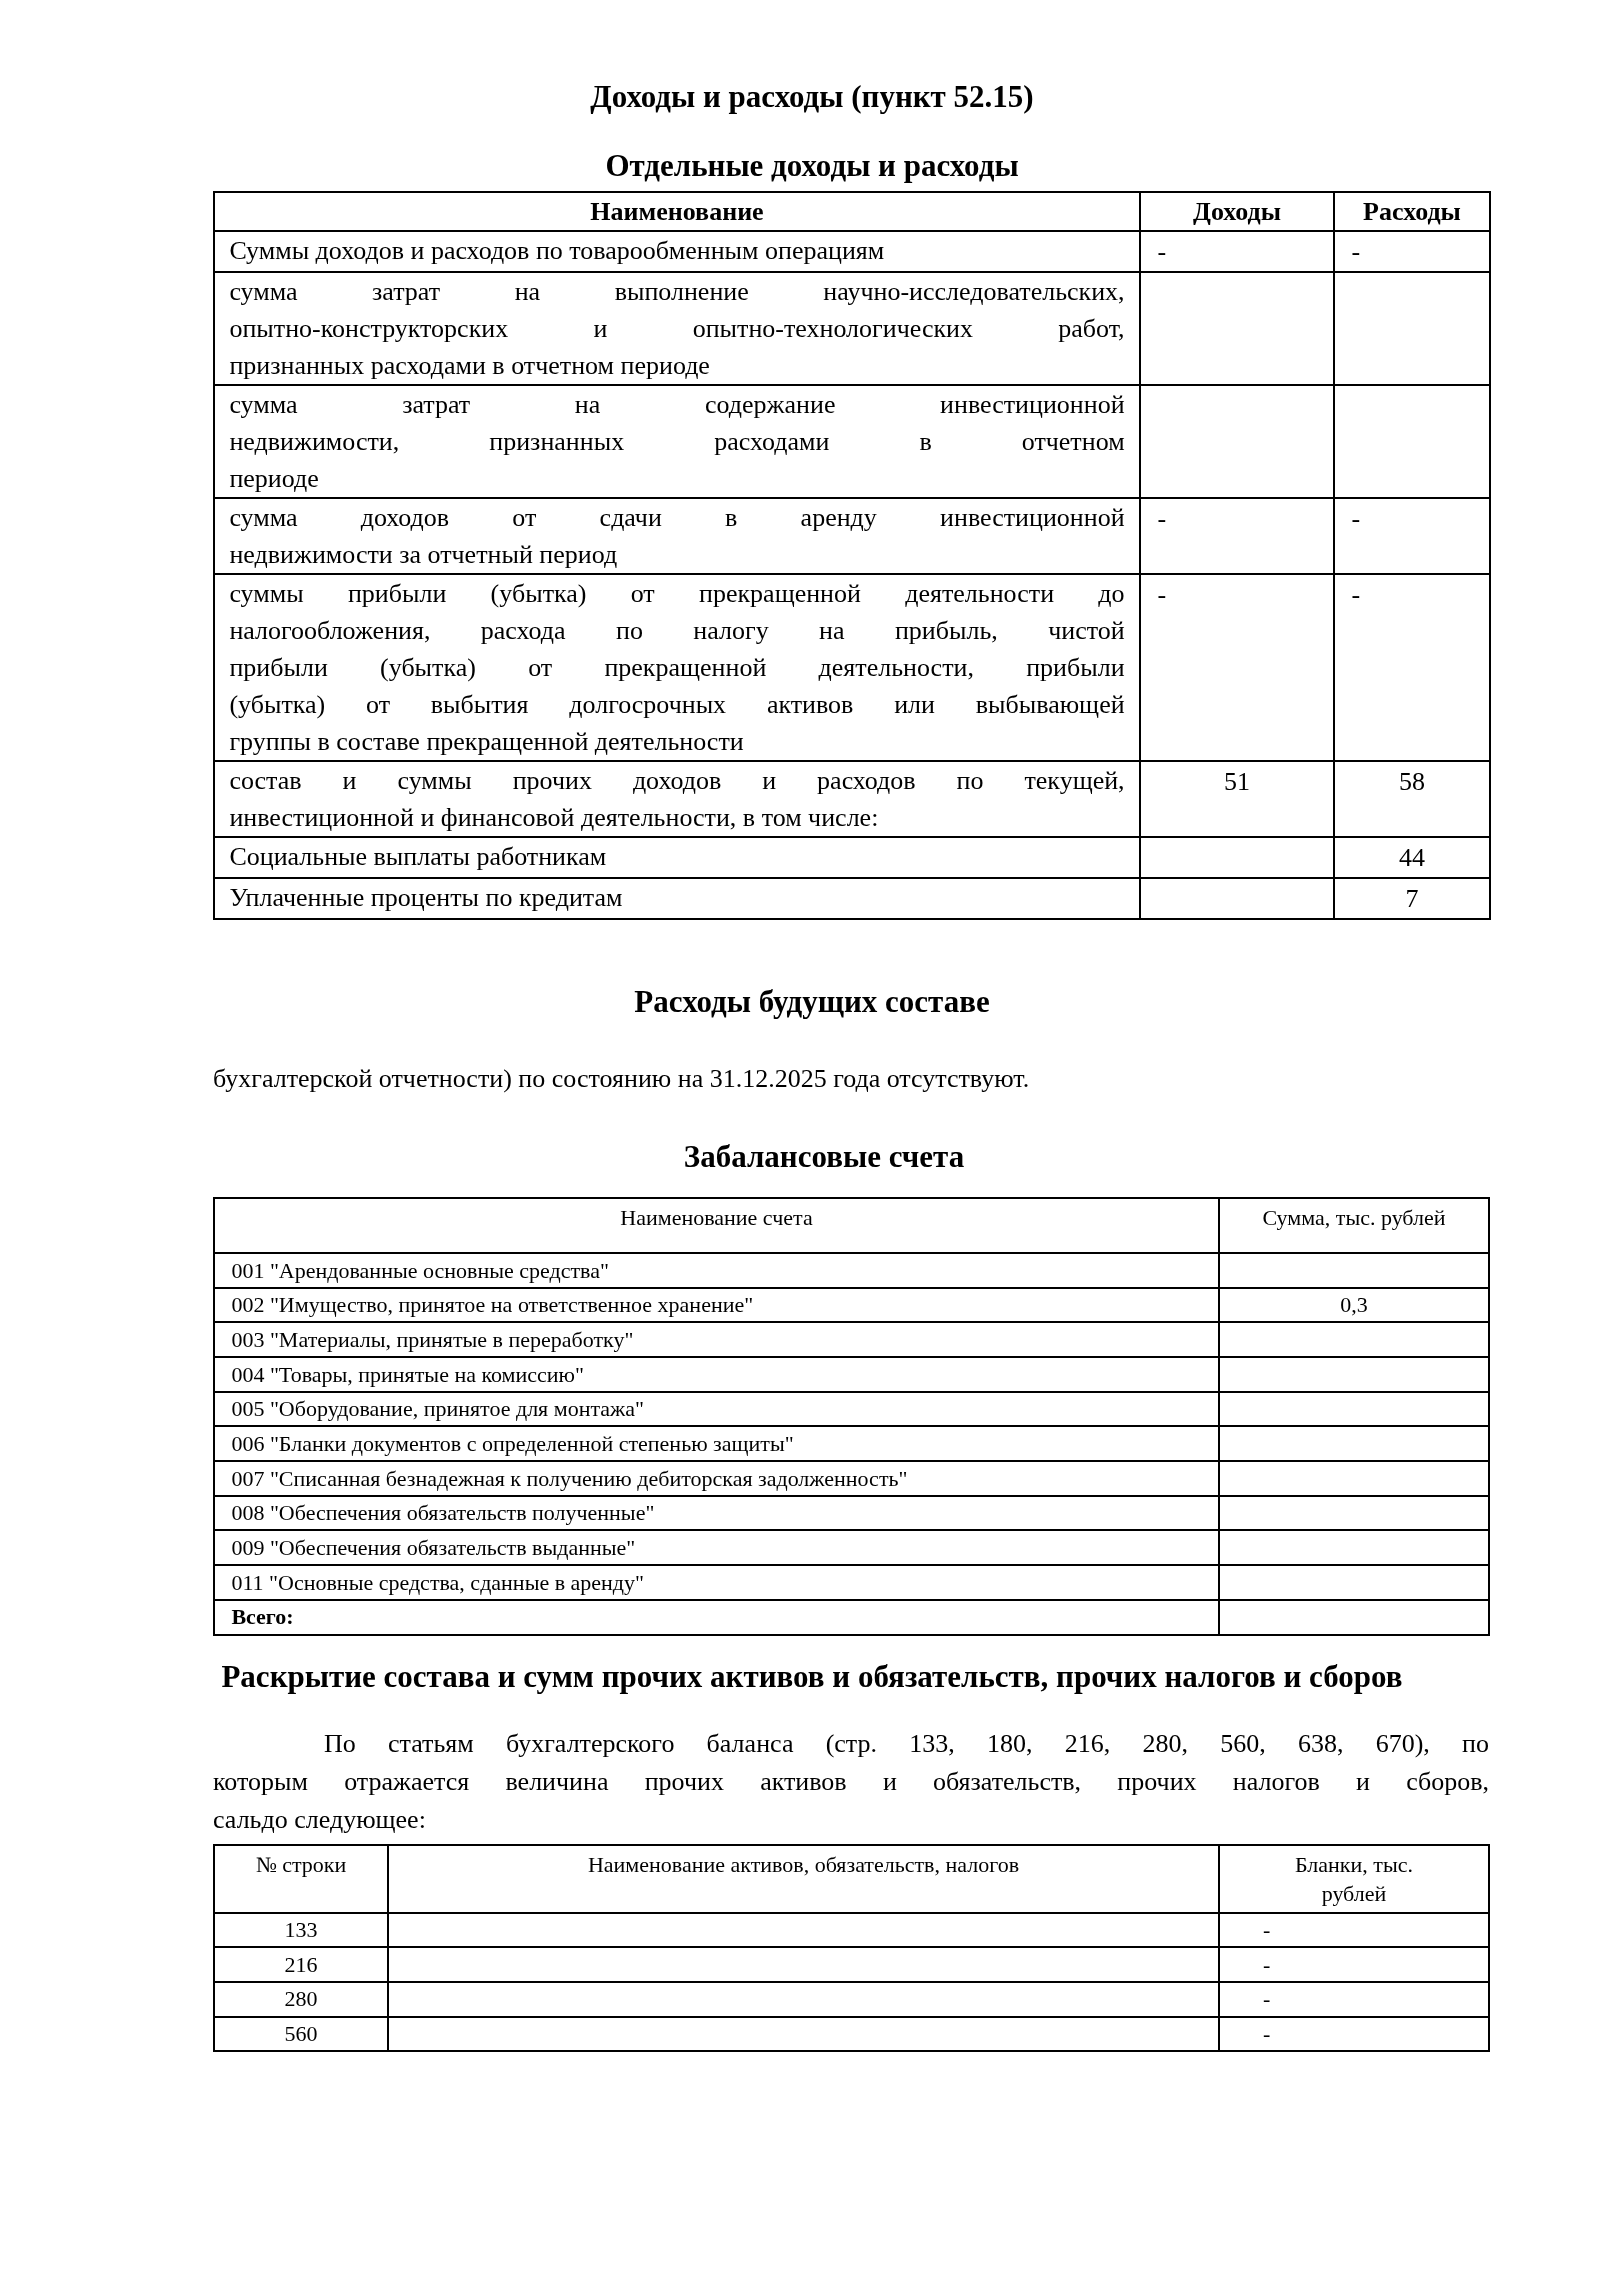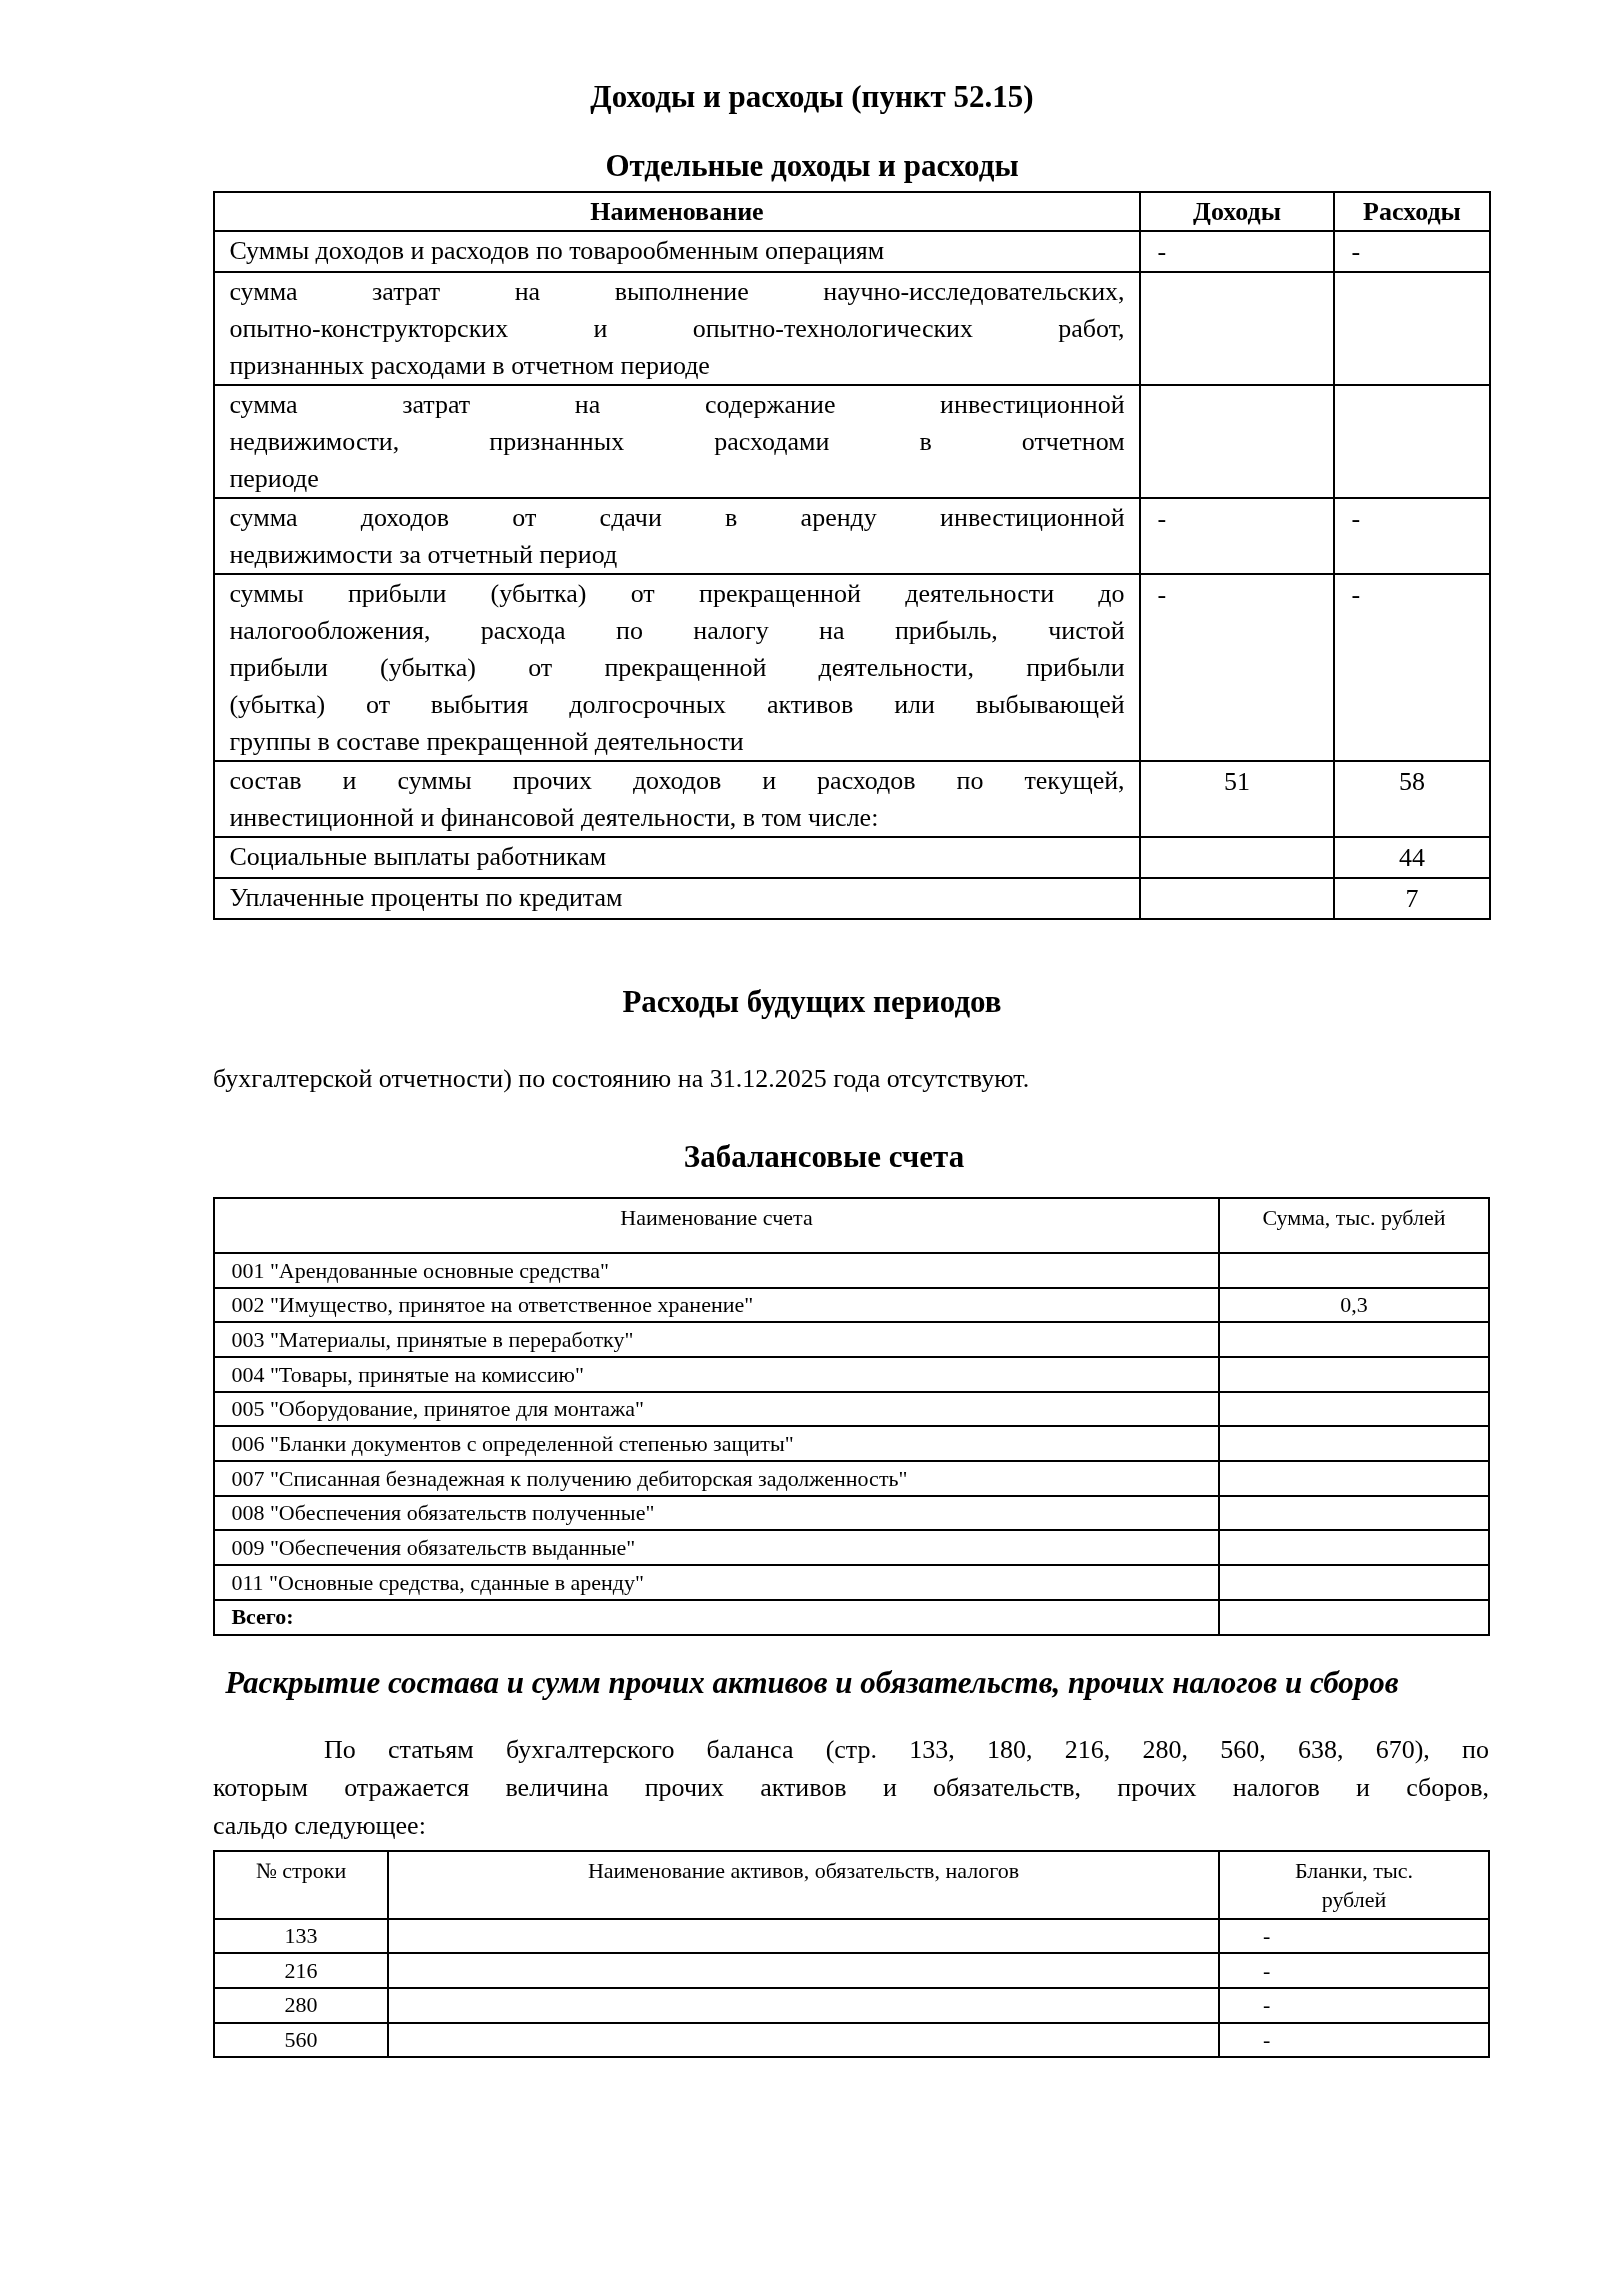--- a/index.html
+++ b/index.html
@@ -11,21 +11,21 @@
   }
   .heading {
     text-align:center; font-weight:bold;
     font-size:31px; line-height:34px;
     width:100%;
   }
   #doc-title   { margin-top:80px; }
   #h-separate  { margin-top:35px; }
   #h-future    { margin-top:65px; }
   #h-offbal    { margin-top:42px;padding-left:12px; }
-  #h-other     { margin-top:30px;font-style:italic; }
+  #h-other     { margin-top:24px; }
 
   .para {
     margin-left:213px; width:1276px;
     font-size:26px; line-height:38px;
   }
   #p-future { margin-top:41px; }
   #p-other  { margin-top:31px; }
   .pline { text-align:left; }
   .pline.just { text-align:justify; text-align-last:justify; }
   .pline.ind  { text-indent:111px; }
@@ -151,21 +151,21 @@
       <tr>
         <td class="c-name">
           <div class="ll">Уплаченные проценты по кредитам</div>
         </td>
         <td class="c-num"></td>
         <td class="c-num">7</td>
       </tr>
     </tbody>
 </table>
 
-<div id="h-future" class="heading">Расходы будущих периодов</div>
+<div id="h-future" class="heading">Расходы будущих составе</div>
 
 <div id="p-future" class="para">
     <div class="pline">бухгалтерской отчетности) по состоянию на 31.12.2025 года отсутствуют.</div>
   </div>
 
 <div id="h-offbal" class="heading">Забалансовые счета</div>
 
 <table id="t2">
   <colgroup>
       <col style="width:1005px">

